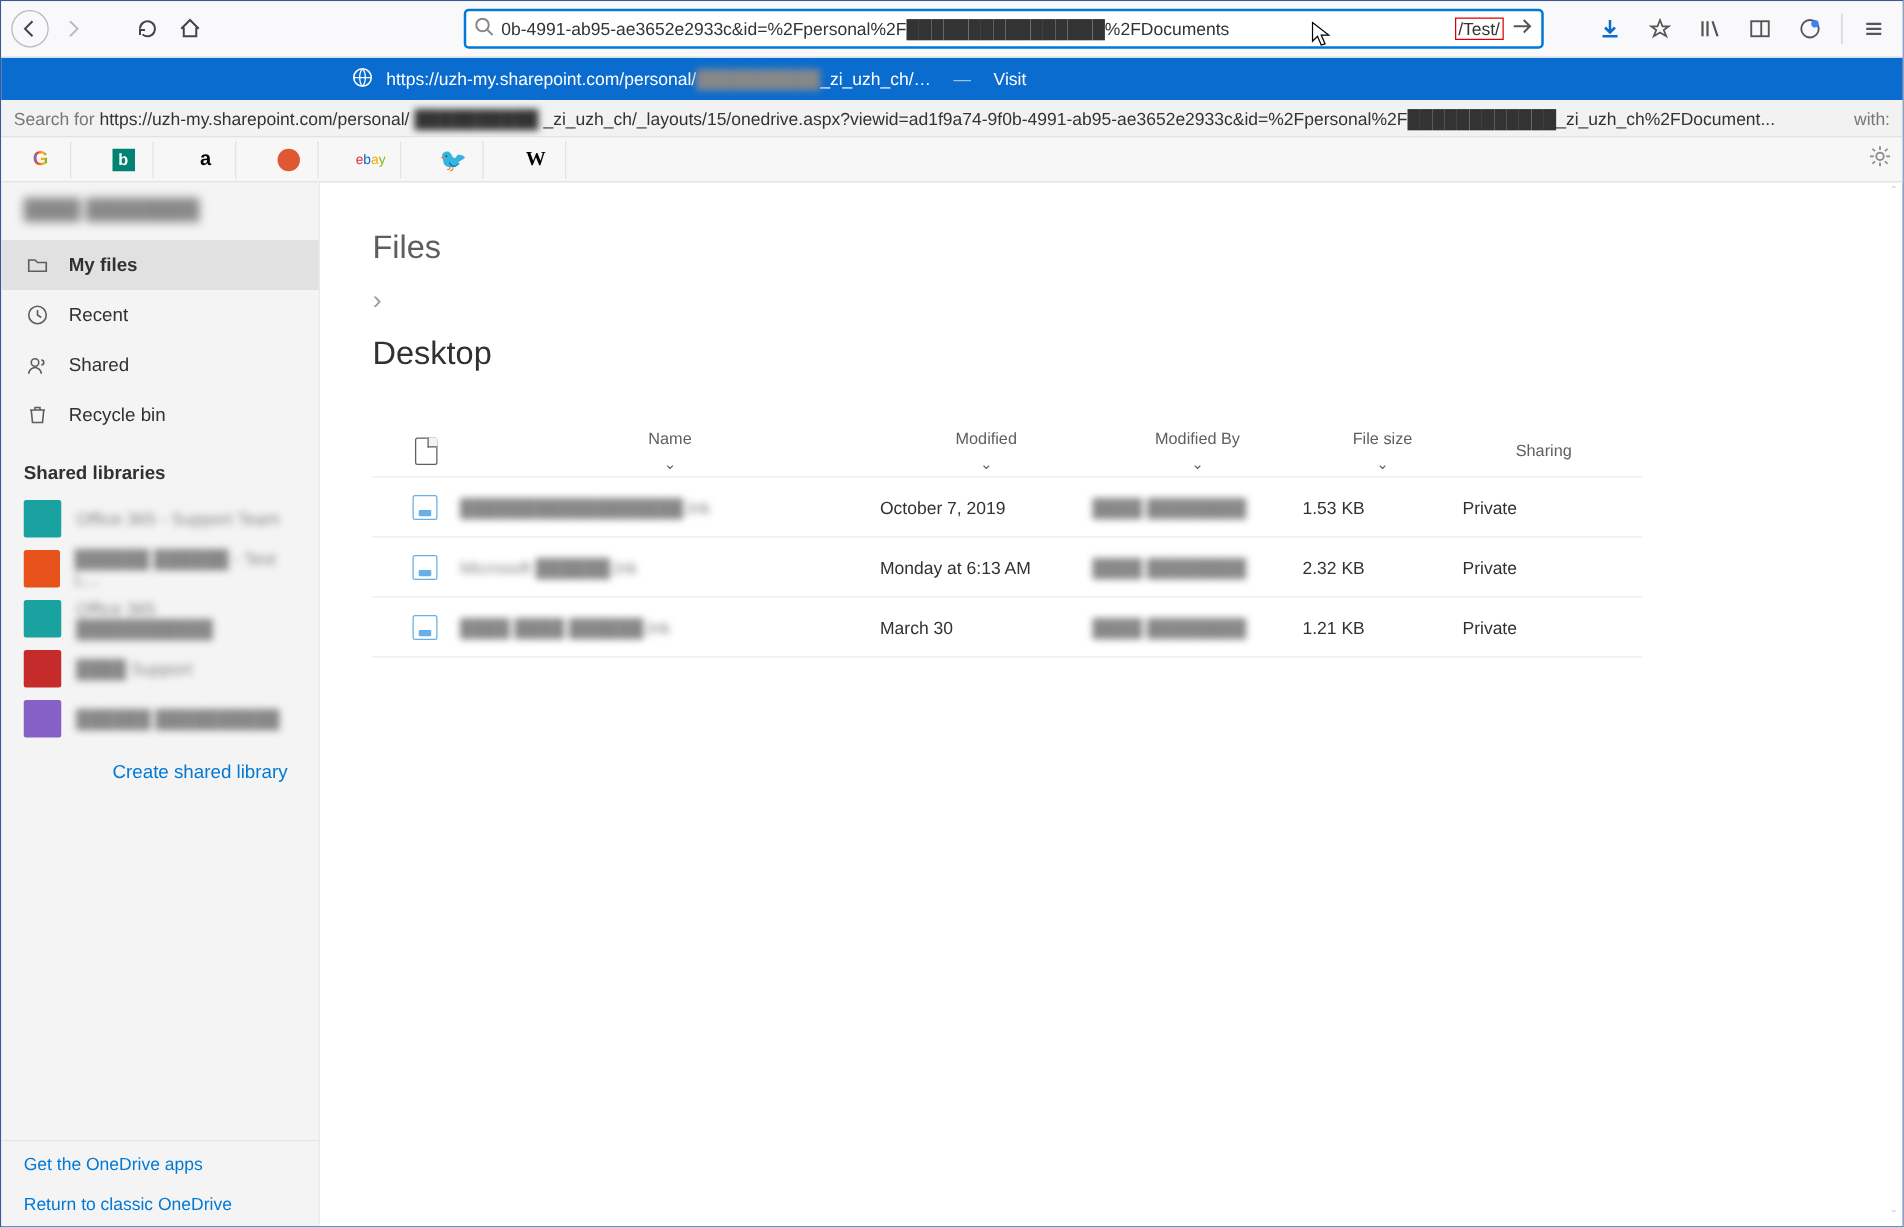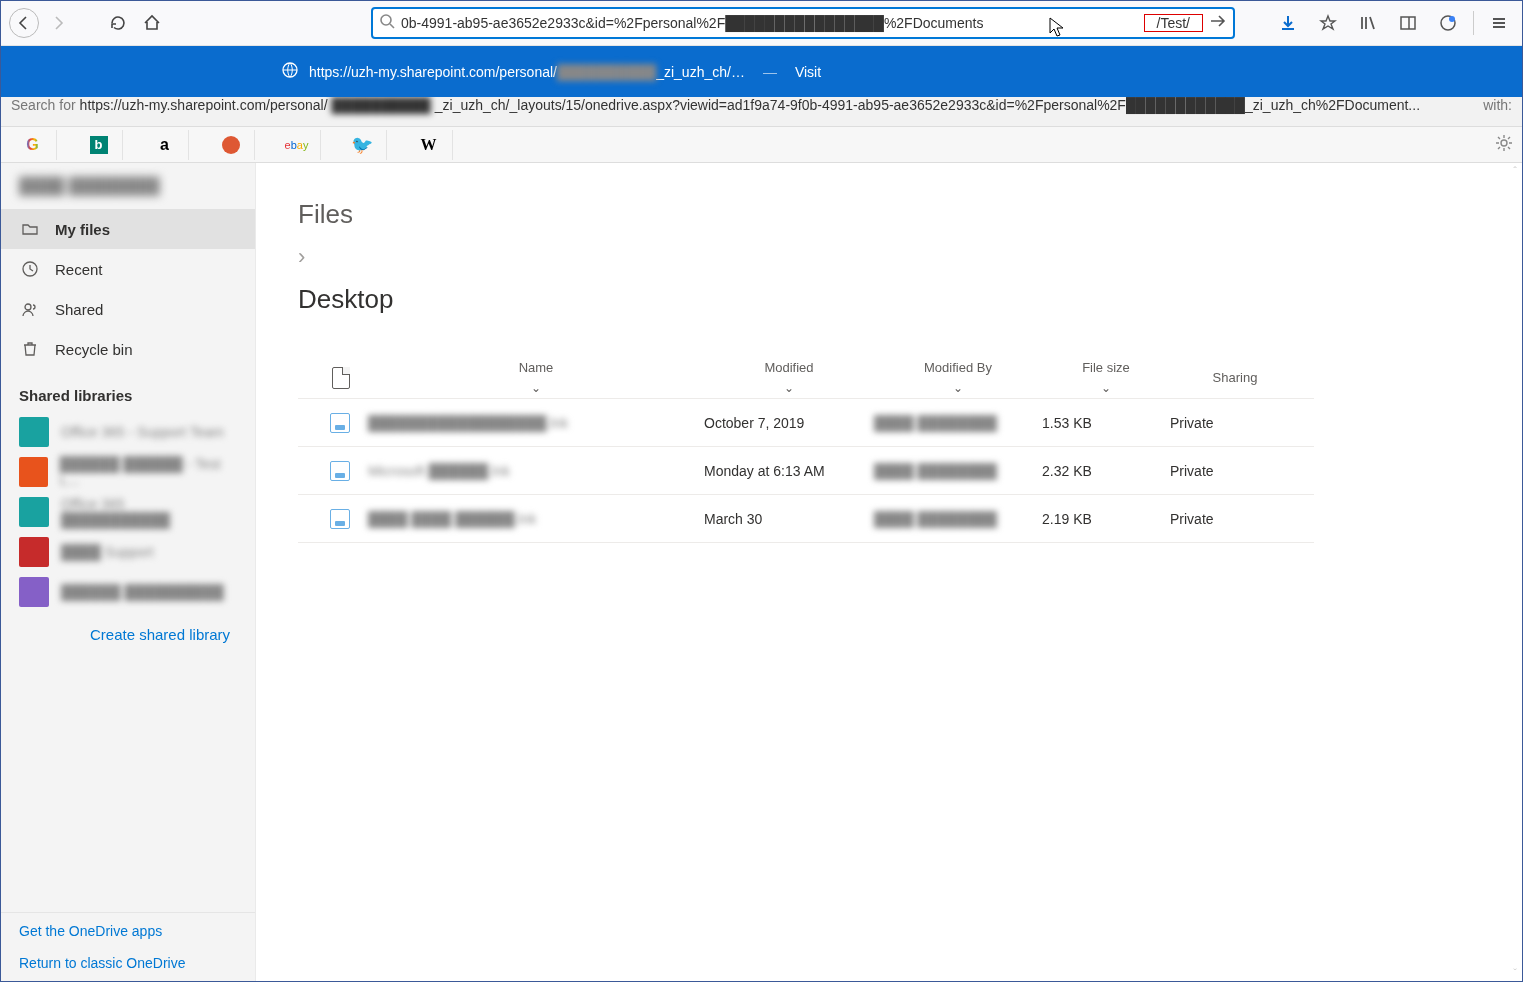--- a/index.html
+++ b/index.html
@@ -6,33 +6,33 @@
   html, body { width: 1523px; height: 982px; overflow: hidden; background: #fff; }
   .window { border: 1px solid #3b5998; width: 1523px; height: 982px; display: flex; flex-direction: column; background: #fff; }
 
   
   .browser-toolbar { height: 45px; display: flex; align-items: center; padding: 0 8px; background: #f9f9fb; border-bottom: 1px solid #e5e5e5; gap: 4px; }
   .nav-btn { width: 30px; height: 30px; display: flex; align-items: center; justify-content: center; color: #555; border-radius: 4px; }
   .nav-btn.back-circle { border: 1px solid #bbb; border-radius: 50%; }
   .nav-btn.disabled { color: #bbb; }
   .url-wrap { flex: 1; display: flex; align-items: center; margin: 0 14px 0 200px; height: 32px; border: 2px solid #0078d7; border-radius: 4px; background: #fff; padding: 0 6px; gap: 6px; overflow: hidden; }
   .url-input { flex: 1; border: none; outline: none; font-size: 14px; color: #333; }
-  .url-highlight { border: 1px solid #d00; padding: 0 12px; font-size: 14px; color: #333; }
+  .url-highlight { border: 1px solid #d00; padding: 0 2px; font-size: 14px; color: #333; }
   .tb-right { display: flex; align-items: center; gap: 10px; margin-left: 20px; }
   .tb-icon { width: 30px; height: 30px; display: flex; align-items: center; justify-content: center; color: #555; }
   .cursor { position: absolute; left: 1048px; top: 16px; pointer-events:none; }
 
   
-  .visit-bar { height: 51px; background: #0a6cce; color: #fff; display: flex; align-items: center; padding-left: 280px; gap: 10px; font-size: 14px; }
+  .visit-bar { height: 34px; background: #0a6cce; color: #fff; display: flex; align-items: center; padding-left: 280px; gap: 10px; font-size: 14px; }
   .visit-url { white-space: nowrap; }
   .visit-sep { opacity: .6; margin: 0 8px; }
   .visit-link { color: #fff; }
 
   
-  .search-bar { height: 30px; background: #f2f2f2; display: flex; padding: 0 10px; font-size: 14px; color: #777; border-bottom: 1px solid #ddd; gap: 4px; overflow: hidden; }
+  .search-bar { height: 30px; background: #f2f2f2; display: flex; align-items: center; padding: 0 10px; font-size: 14px; color: #777; border-bottom: 1px solid #ddd; gap: 4px; overflow: hidden; }
   .search-bar .b { color: #333; }
 
   
   .bm-bar { height: 36px; background: #f7f7f7; display: flex; align-items: center; padding: 0 8px; gap: 18px; border-bottom: 1px solid #ddd; }
   .bm-item { display:flex; align-items:center; justify-content:center; width:48px; height:30px; border-right:1px solid #e3e3e3; }
   .bm-gear { margin-left:auto; color:#888; }
 
   
   .content { flex:1; display:flex; overflow:hidden; position:relative; }
   .sidebar { width: 255px; background:#f4f4f4; display:flex; flex-direction:column; border-right:1px solid #eaeaea; }
@@ -339,21 +339,21 @@
         </div>
         <div class="ft-row">
           <div>
               <div class="file-ico">
                 <div class="dot"></div>
               </div>
             </div>
           <div class="blur-sm">████ ████ ██████.lnk</div>
           <div>March 30</div>
           <div class="blur-sm">████ ████████</div>
-          <div>2.19 KB</div>
+          <div>1.21 KB</div>
           <div>Private</div>
         </div>
       </div>
     </div>
 
     <div class="scroll-right">
       <span>ˆ</span>
       <span>ˇ</span>
     </div>
   </div>

